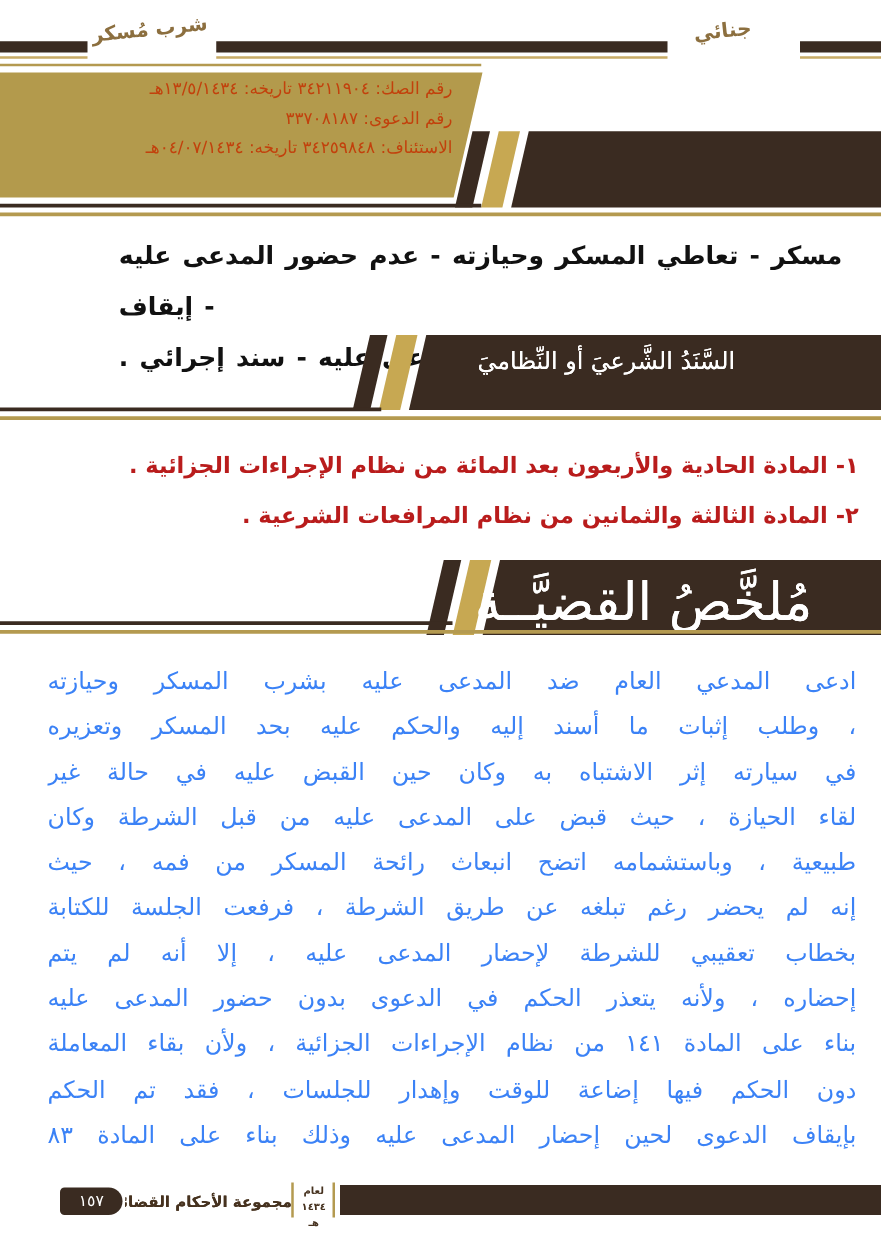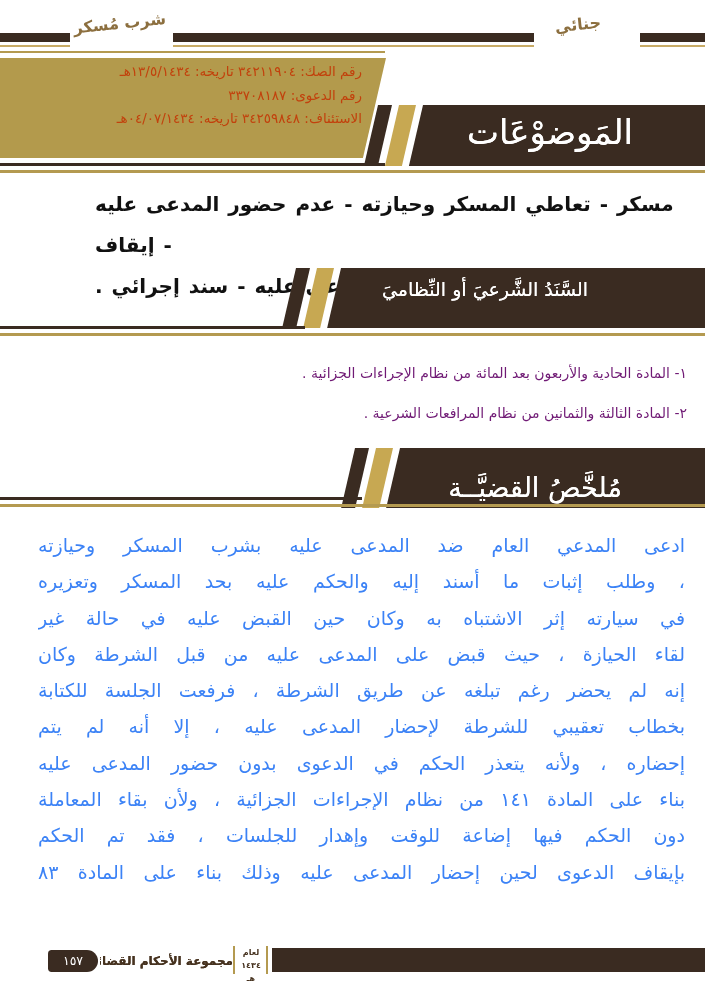--- a/index.html
+++ b/index.html
@@ -45,21 +45,21 @@
 
   
   #topics-text {
     position:absolute; left:95px; width:590px; top:184px; direction:rtl;
     font-size:20px; font-weight:bold; color:#111; word-spacing:2px;
   }
   .topics-line { text-align:left; line-height:41px; }
 
   #legal-list {
     position:absolute; left:20px; width:667px; top:353px; direction:rtl;
-    font-size:14px; font-weight:normal; color:#701a75;
+    font-size:18px; font-weight:bold; color:#b91c1c;
   }
   .legal-item { text-align:right; line-height:40px; }
 
   #summary-text {
     position:absolute; left:38px; width:647px; top:527px; direction:rtl;
     font-size:19px; color:#3b82f6;
   }
   .body-line {
     text-align:justify; text-align-last:justify;
     line-height:36.3px; height:36.3px; overflow:hidden;
@@ -105,21 +105,20 @@
     <div>رقم الصك: ٣٤٢١١٩٠٤ تاريخه: ١٣/٥/١٤٣٤هـ</div>
     <div>رقم الدعوى: ٣٣٧٠٨١٨٧</div>
     <div>الاستئناف: ٣٤٢٥٩٨٤٨ تاريخه: ٠٤/٠٧/١٤٣٤هـ</div>
   </div>
 
   <div class="banner" style="top:105px; left:378px; height:61px;">
     <div class="s1"></div>
     <div class="s2"></div>
     <div class="band"></div>
   </div>
-  <div class="banner-title" style="top:112px; left:430px; width:240px; font-size:34px;">المَوضوْعَات</div>
   <div class="rule-dark" style="top:163px; width:385px;"></div>
   <div class="rule-gold" style="top:170px;"></div>
 
   <div id="topics-text">
     <div class="topics-line">مسكر - تعاطي المسكر وحيازته - عدم حضور المدعى عليه - إيقاف</div>
     <div class="topics-line">النظر لحين إحضار المدعى عليه - سند إجرائي .</div>
   </div>
 
   <div class="banner" style="top:268px; left:296px;">
     <div class="s1"></div>
@@ -133,29 +132,30 @@
   <div id="legal-list">
     <div class="legal-item">١- المادة الحادية والأربعون بعد المائة من نظام الإجراءات الجزائية .</div>
     <div class="legal-item">٢- المادة الثالثة والثمانين من نظام المرافعات الشرعية .</div>
   </div>
 
   <div class="banner" style="top:448px; left:355px;">
     <div class="s1"></div>
     <div class="s2"></div>
     <div class="band"></div>
   </div>
-  <div class="banner-title" style="top:472px; left:420px; width:230px; font-size:27px;">مُلخَّصُ القضيَّــة</div>
+  <div class="banner-title" style="top:457px; left:420px; width:230px; font-size:42px;">مُلخَّصُ القضيَّــة</div>
   <div class="rule-dark" style="top:497px; width:362px;"></div>
   <div class="rule-gold" style="top:504px;"></div>
 
   <div id="summary-text">
     <div class="body-line">ادعى المدعي العام ضد المدعى عليه بشرب المسكر وحيازته</div>
     <div class="body-line">، وطلب إثبات ما أسند إليه والحكم عليه بحد المسكر وتعزيره</div>
     <div class="body-line">في سيارته إثر الاشتباه به وكان حين القبض عليه في حالة غير</div>
     <div class="body-line">لقاء الحيازة ، حيث قبض على المدعى عليه من قبل الشرطة وكان</div>
+    <div class="body-line">طبيعية ، وباستشمامه اتضح انبعاث رائحة المسكر من فمه ، حيث</div>
     <div class="body-line">إنه لم يحضر رغم تبلغه عن طريق الشرطة ، فرفعت الجلسة للكتابة</div>
     <div class="body-line">بخطاب تعقيبي للشرطة لإحضار المدعى عليه ، إلا أنه لم يتم</div>
     <div class="body-line">إحضاره ، ولأنه يتعذر الحكم في الدعوى بدون حضور المدعى عليه</div>
     <div class="body-line">بناء على المادة ١٤١ من نظام الإجراءات الجزائية ، ولأن بقاء المعاملة</div>
     <div class="body-line">دون الحكم فيها إضاعة للوقت وإهدار للجلسات ، فقد تم الحكم</div>
     <div class="body-line">بإيقاف الدعوى لحين إحضار المدعى عليه وذلك بناء على المادة ٨٣</div>
   </div>
 
   <div id="footer-pill">١٥٧</div>
   <div id="footer-logo">مجموعة الأحكام القضائية</div>

